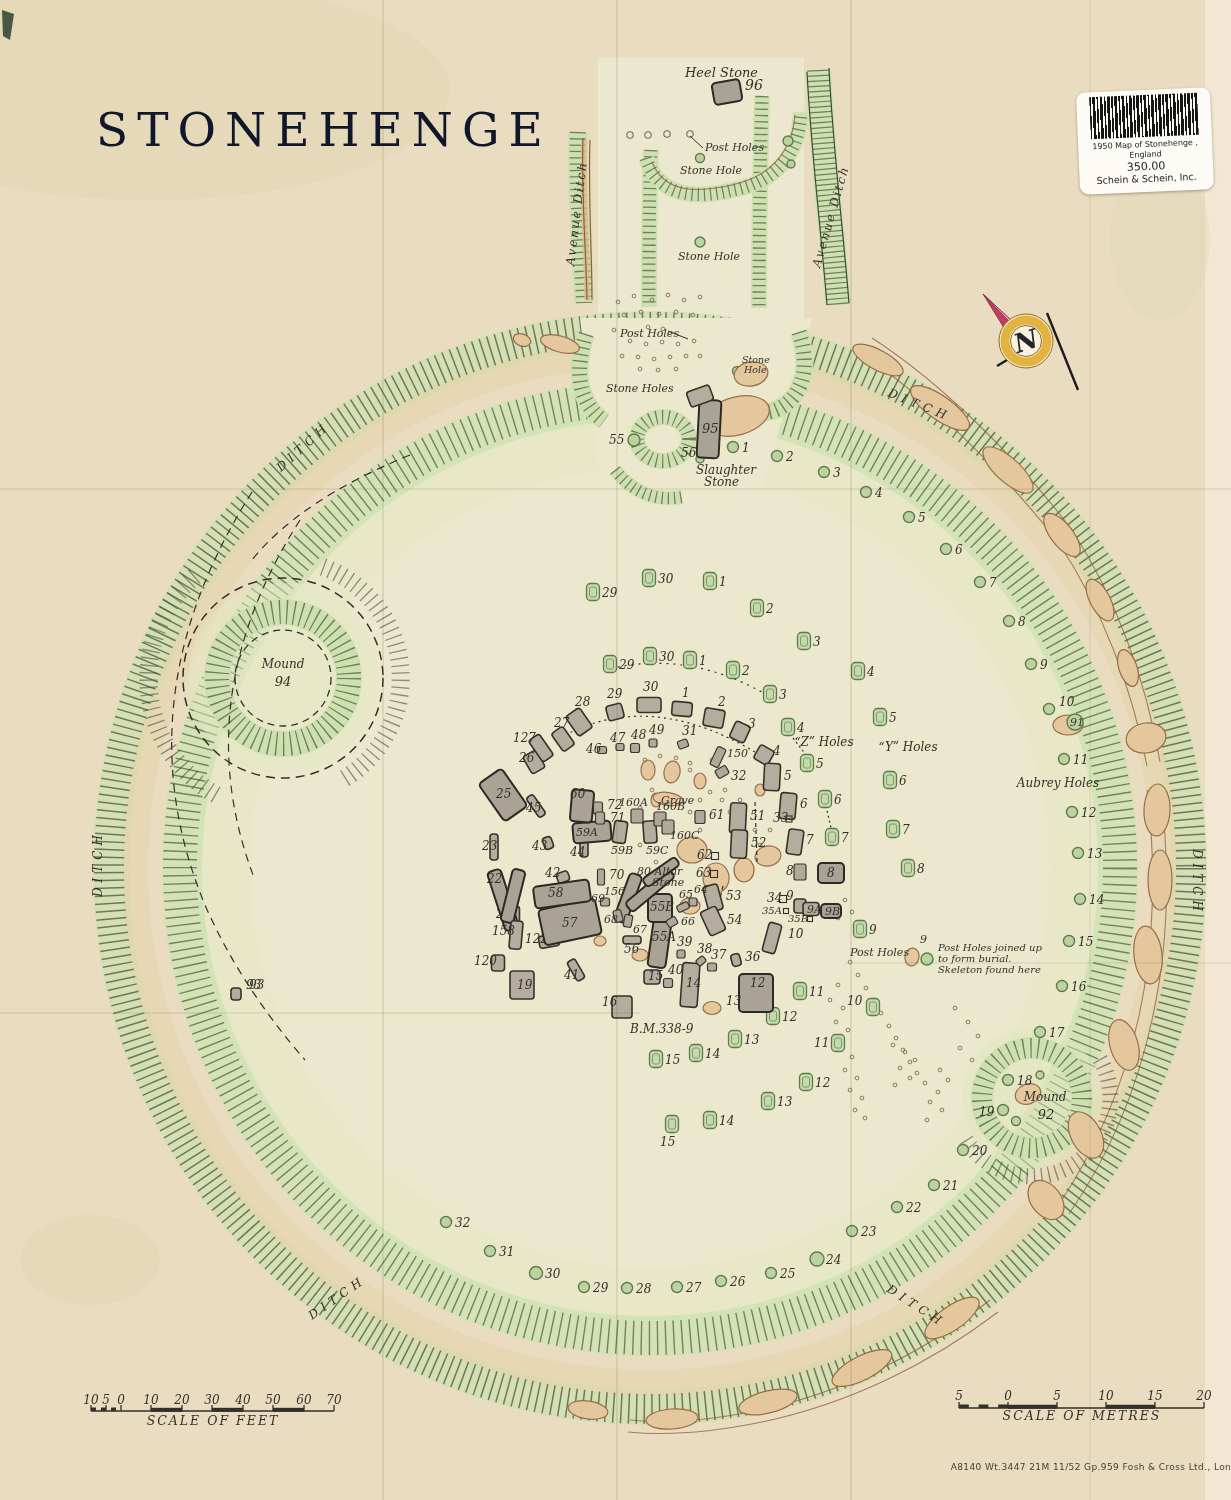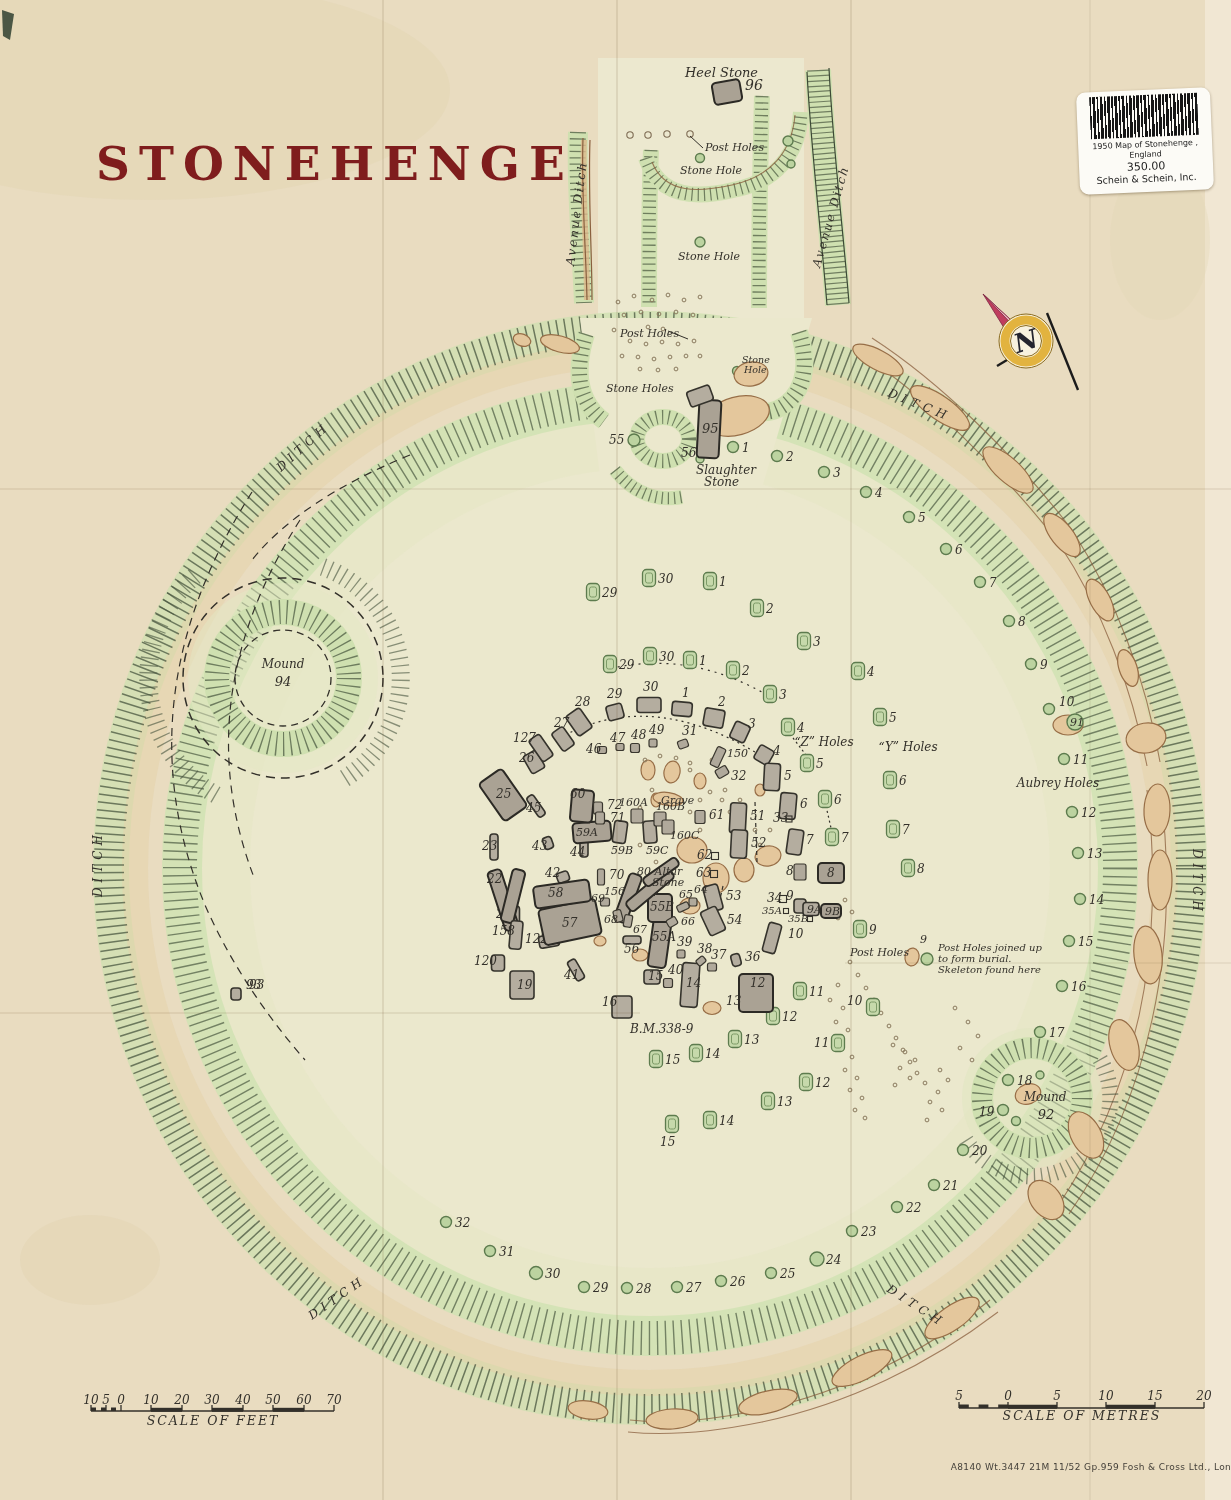--- a/index.html
+++ b/index.html
@@ -1,20 +1,20 @@
 <!DOCTYPE html>
 <html><head>
 <meta charset="utf-8">
 <style>
   html,body{margin:0;padding:0;background:#b9ab8d;}
   #paper{position:relative;width:1231px;height:1500px;margin:0 auto;background:#e9dcc0;overflow:hidden;font-family:"DejaVu Serif",serif;}
   #mapsvg{position:absolute;left:0;top:0;width:1231px;height:1500px;}
   .lbl{font-family:"DejaVu Serif",serif;font-style:italic;fill:#33302a;}
   .caption{font-family:"DejaVu Serif",serif;font-style:italic;fill:#33302a;letter-spacing:2px;}
-  #title{position:absolute;left:96px;top:136px;font-size:47px;letter-spacing:9px;color:#7f1d1d;font-weight:700;font-family:"DejaVu Serif",serif;}
+  #title{position:absolute;left:96px;top:102px;font-size:47px;letter-spacing:9px;color:#0f172a;font-weight:400;font-family:"DejaVu Serif",serif;}
   #sticker{position:absolute;left:1078px;top:90px;width:128px;background:#fcfbf6;border-radius:9px;box-shadow:0 1px 3px rgba(60,40,10,.4);transform:rotate(-2.4deg);padding:4px 3px 7px 3px;text-align:center;font-family:"DejaVu Sans",sans-serif;color:#1d1d1d;}
   #sticker .barcode{height:42px;margin:1px 10px 3px 10px;background:repeating-linear-gradient(90deg,#151515 0px,#151515 1.6px,transparent 1.6px,transparent 3.1px,#151515 3.1px,#151515 5.8px,transparent 5.8px,transparent 7.3px);}
   #sticker .l1{font-size:8px;line-height:10px;}
   #sticker .l2{font-size:11px;line-height:13px;}
   #sticker .l3{font-size:9.5px;line-height:12px;}
 </style>
 </head>
 <body>
 
 <div id="paper">

